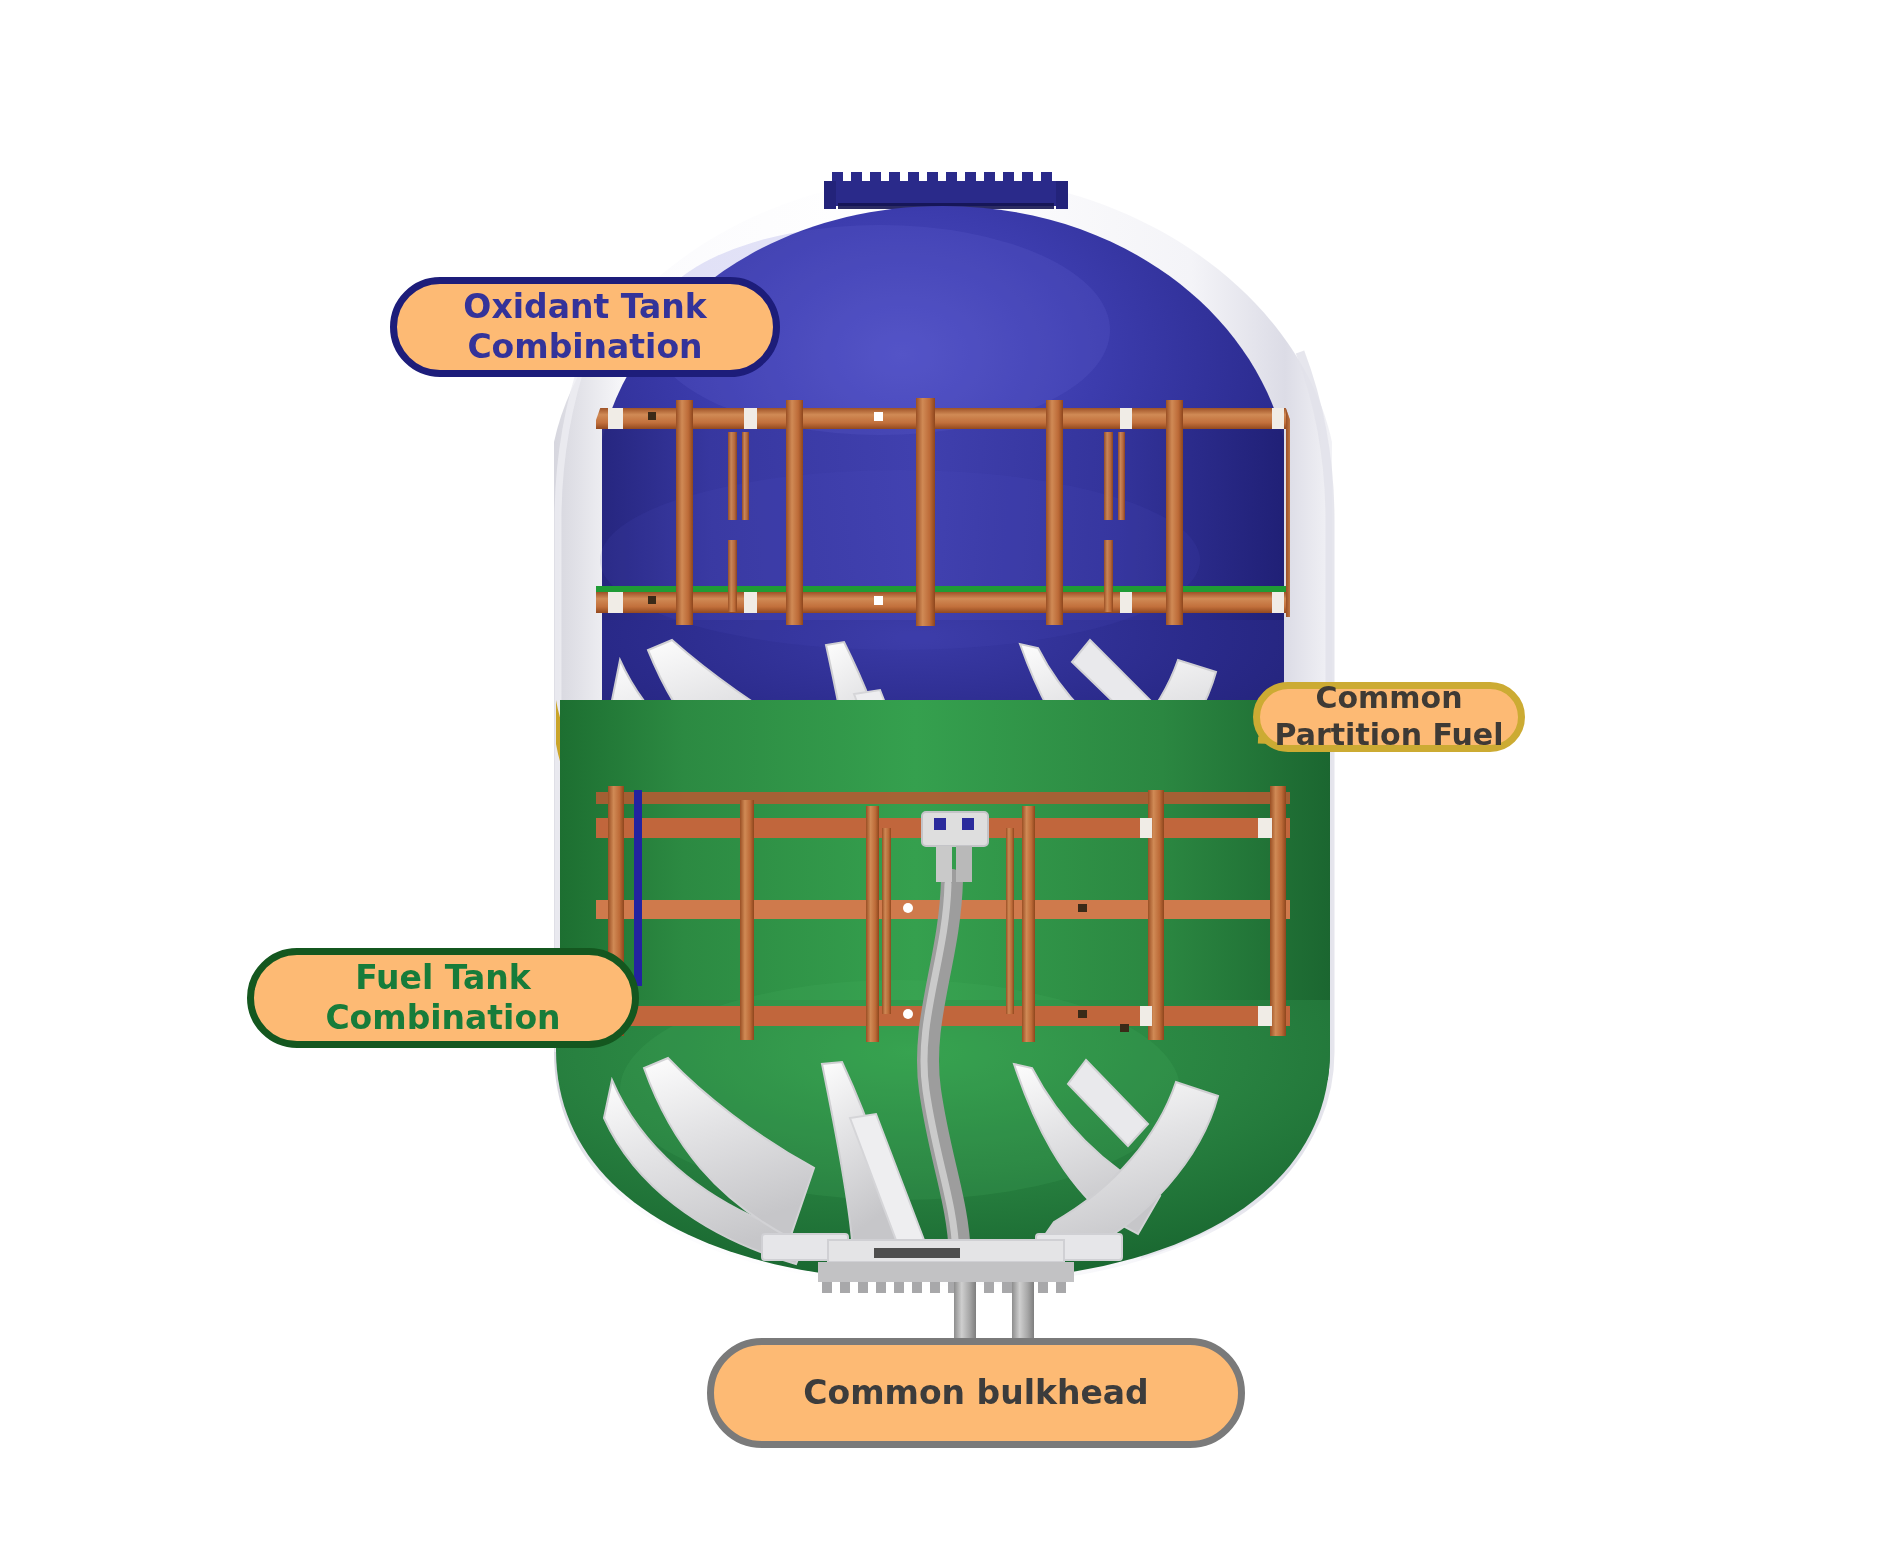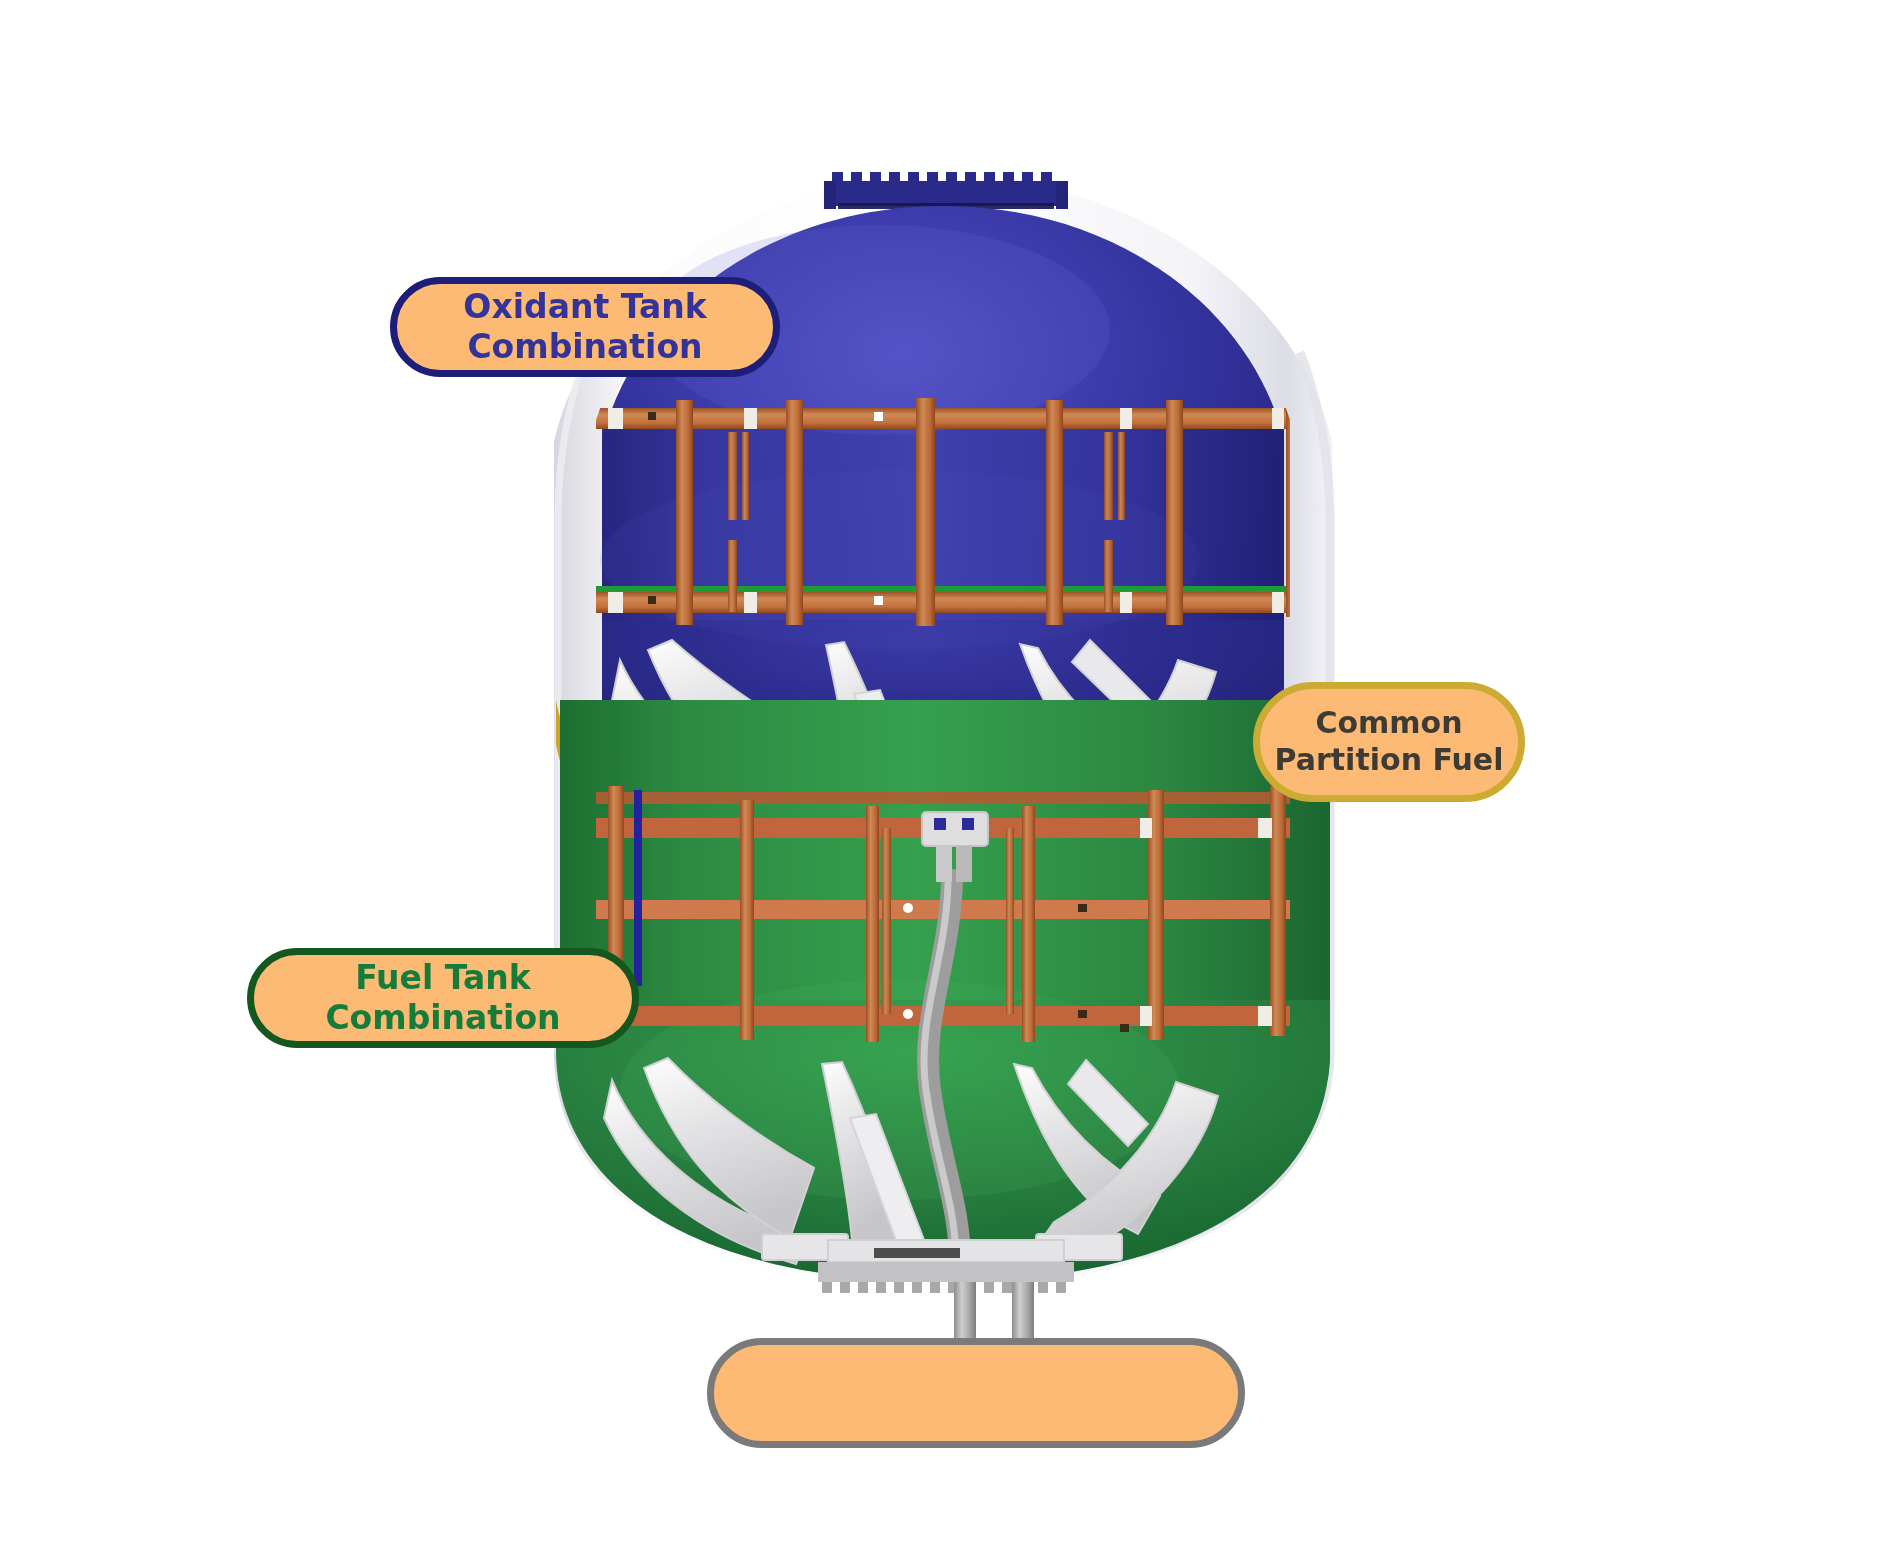--- a/index.html
+++ b/index.html
@@ -60,21 +60,21 @@
     height: 100px;
     border-color: #1d1d7a;
     color: #33339a;
     font-size: 33px;
   }
 
   #callout-partition {
     left: 1253px;
     top: 682px;
     width: 272px;
-    height: 120px;
+    height: 70px;
     border-color: #ccab33;
     color: #3e3a35;
     font-size: 30px;
   }
 
   #callout-fuel {
     left: 247px;
     top: 948px;
     width: 392px;
     height: 100px;
@@ -473,16 +473,17 @@
 
   <div class="callout" id="callout-fuel">
     <span>
       <span class="line">Fuel Tank</span>
       <span class="line">Combination</span>
     </span>
   </div>
 
   <div class="callout" id="callout-bulkhead">
     <span>
+      <span class="line">Common bulkhead</span>
     </span>
   </div>
 
 </div>
 
 </body></html>

